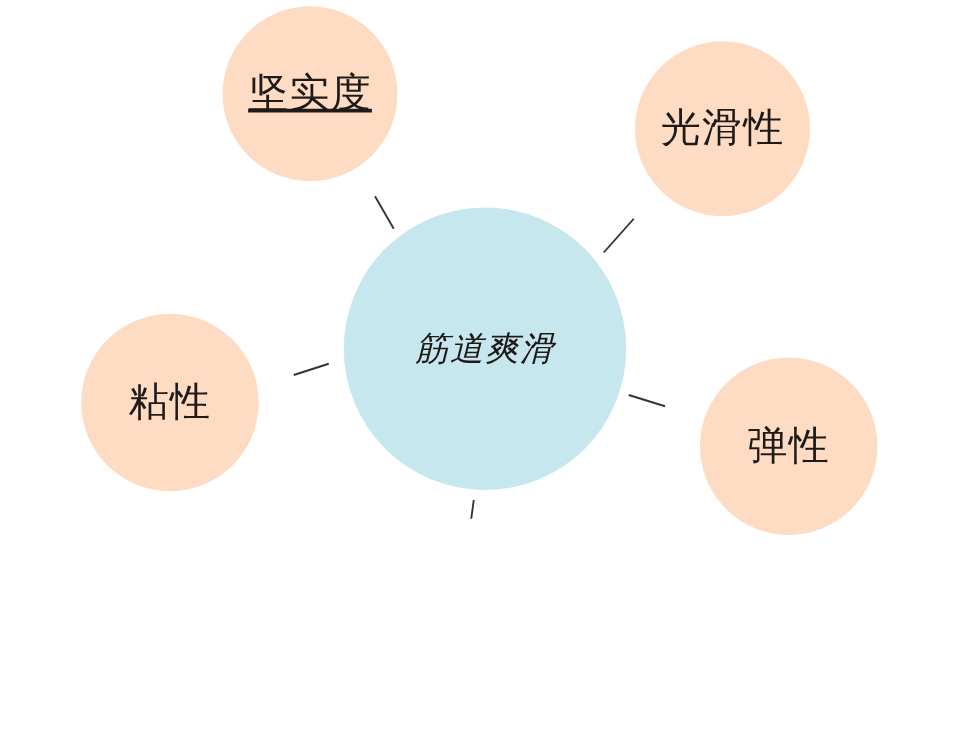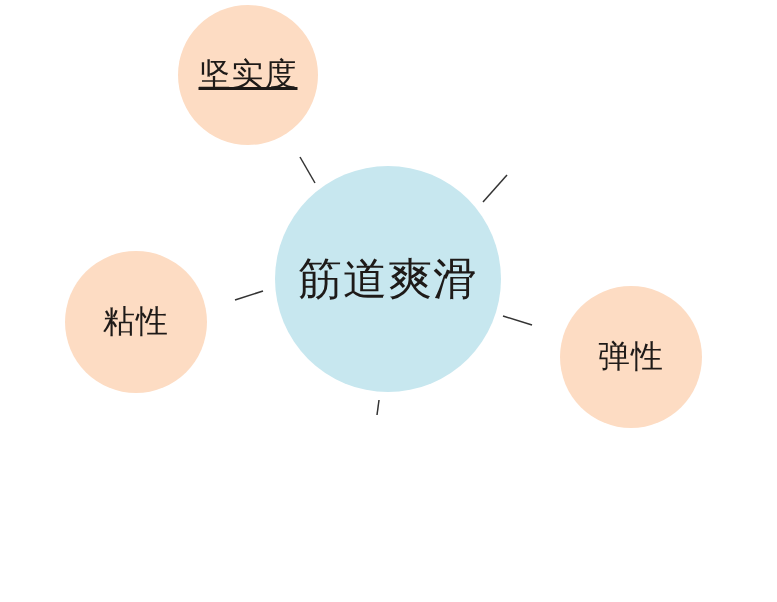--- a/index.html
+++ b/index.html
@@ -5,21 +5,21 @@
     html, body { margin:0; padding:0; background:#ffffff; }
     body { width:777px; height:602px; position:relative; overflow:hidden;
            font-family: "DejaVu Sans", "Liberation Sans", sans-serif; }
     .canvas { position:absolute; left:0; top:0; width:777px; height:602px; }
     svg.lines { position:absolute; left:0; top:0; width:777px; height:602px; }
     .node { position:absolute; border-radius:50%; display:flex; align-items:center;
             justify-content:center; color:#1e1a18; }
     .node span { white-space:nowrap; }
     .center-node { background:#c7e7ef; }
     .leaf-node { background:#fddcc3; }
-    .center-node span { font-size:44px; letter-spacing:1px; }
+    .center-node span { font-size:27px; letter-spacing:1px;font-style:italic; }
     .leaf-node span { font-size:32px; letter-spacing:1px; }
   </style>
 </head>
 <body>
 
 <div class="canvas">
   <svg class="lines" viewBox="0 0 777 602">
     <line x1="300" y1="157" x2="315" y2="183" stroke="#333" stroke-width="1.5"></line>
     <line x1="483" y1="202" x2="507" y2="175" stroke="#333" stroke-width="1.5"></line>
     <line x1="235" y1="300" x2="263" y2="291" stroke="#333" stroke-width="1.5"></line>
@@ -28,20 +28,23 @@
   </svg>
 
   <div class="node center-node" style="left:275px; top:166px; width:226px; height:226px;">
     <span>筋道爽滑</span>
   </div>
 
   <div class="node leaf-node" style="left:178px; top:5px; width:140px; height:140px;text-decoration:underline;">
     <span>坚实度</span>
   </div>
 
+  <div class="node leaf-node" style="left:508px; top:33px; width:140px; height:140px;">
+    <span>光滑性</span>
+  </div>
 
   <div class="node leaf-node" style="left:65px; top:251px; width:142px; height:142px;">
     <span>粘性</span>
   </div>
 
   <div class="node leaf-node" style="left:560px; top:286px; width:142px; height:142px;text-align:right;">
     <span>弹性</span>
   </div>
 
 </div>

